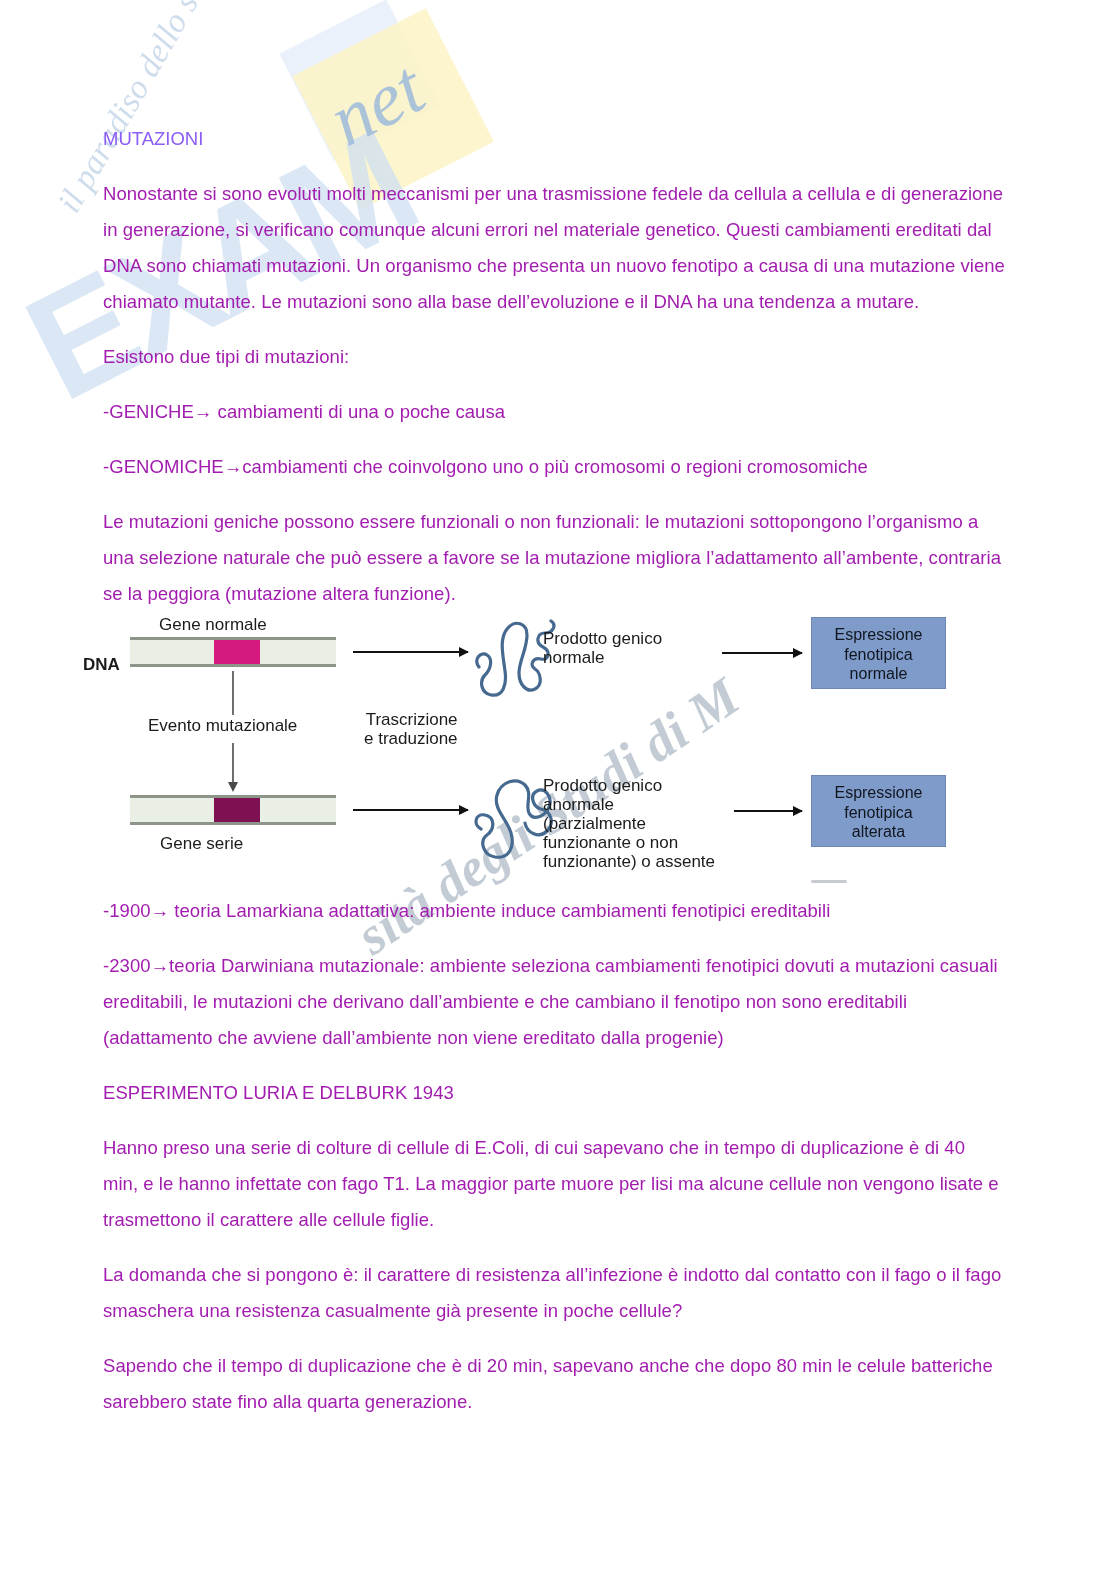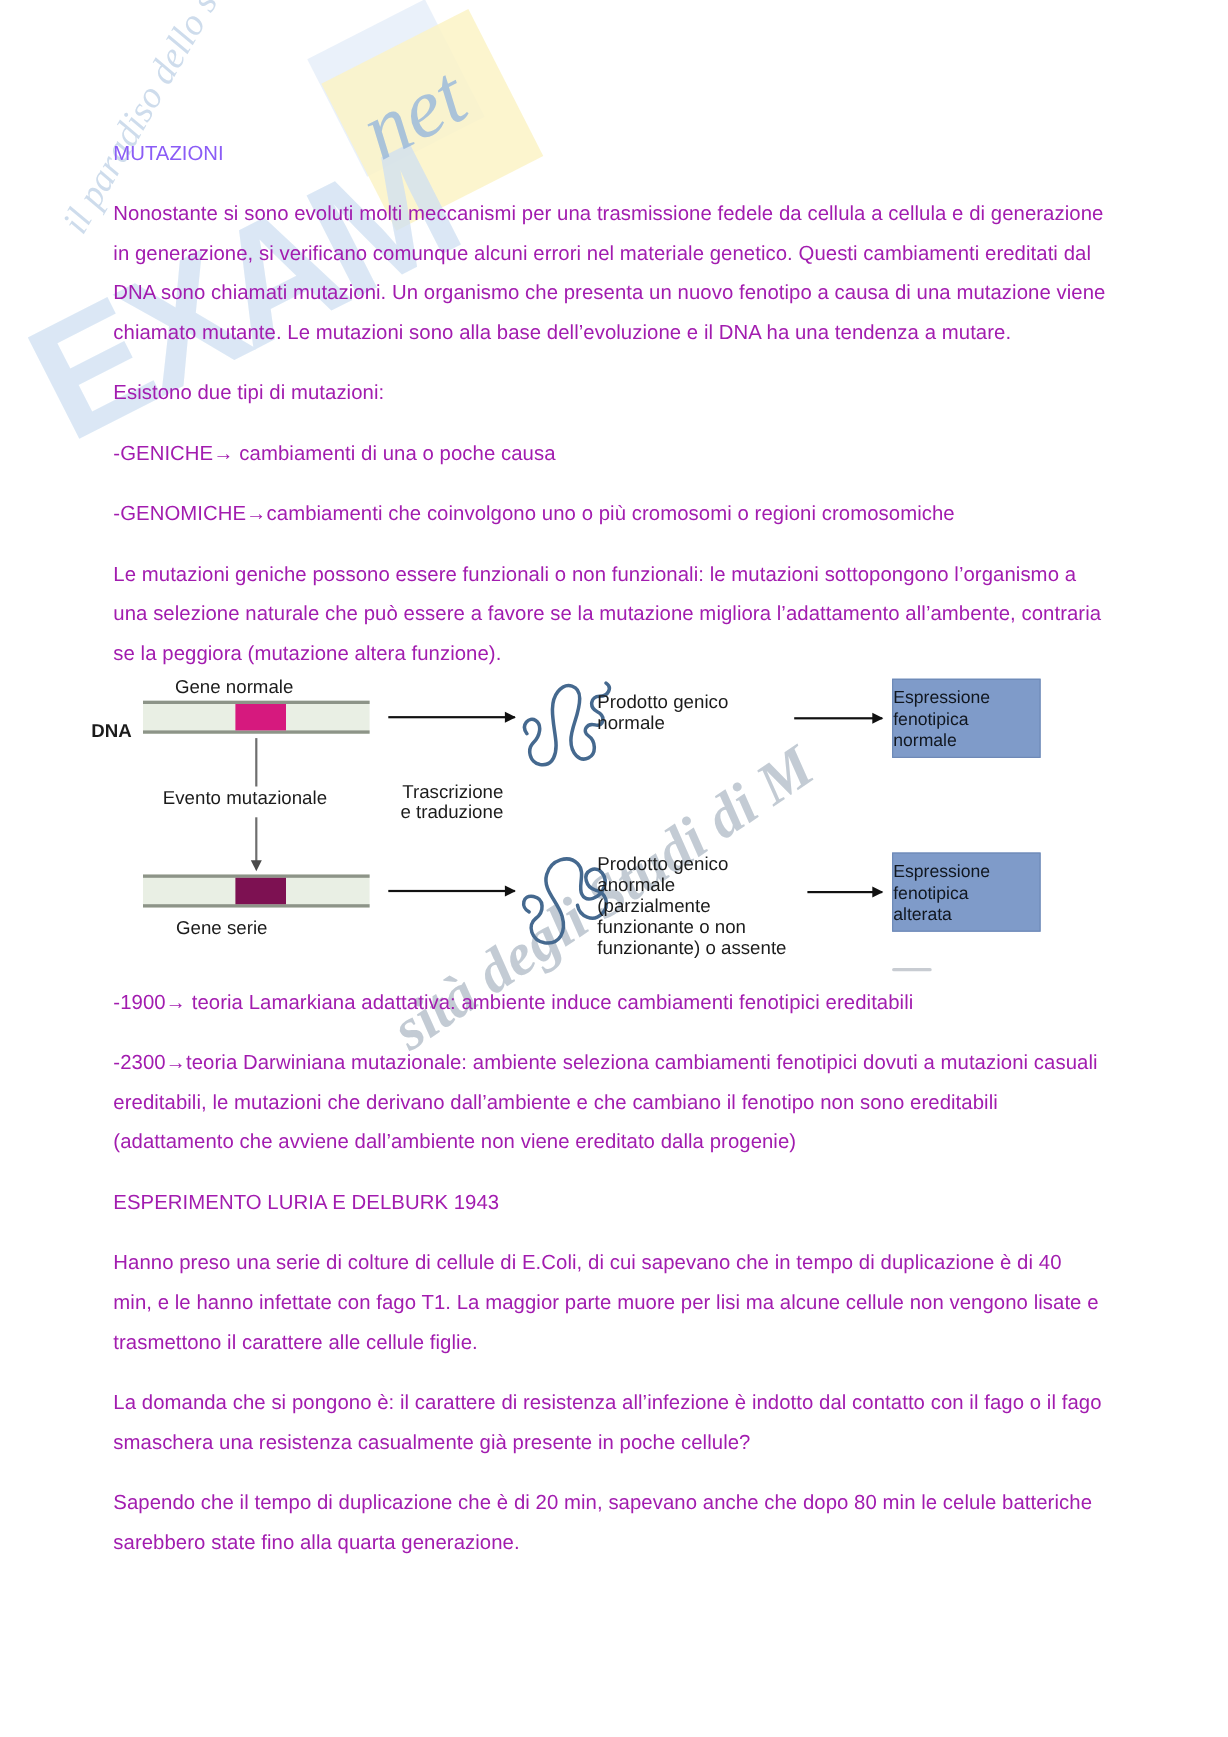--- a/index.html
+++ b/index.html
@@ -150,21 +150,21 @@
     width: 46px;
     left: 84px;
   }
   .blue-box {
     position: absolute;
     background: #7f9bc9;
     border: 1px solid #6c87b5;
     color: #10161f;
     font-size: 16px;
     line-height: 19.5px;
-    text-align: left;
+    text-align: center;
     padding-top: 7px;
     box-sizing: border-box;
     white-space: pre;
   }
   .harrow {
     position: absolute;
     height: 2px;
     background: #111;
   }
   .harrow::after {

